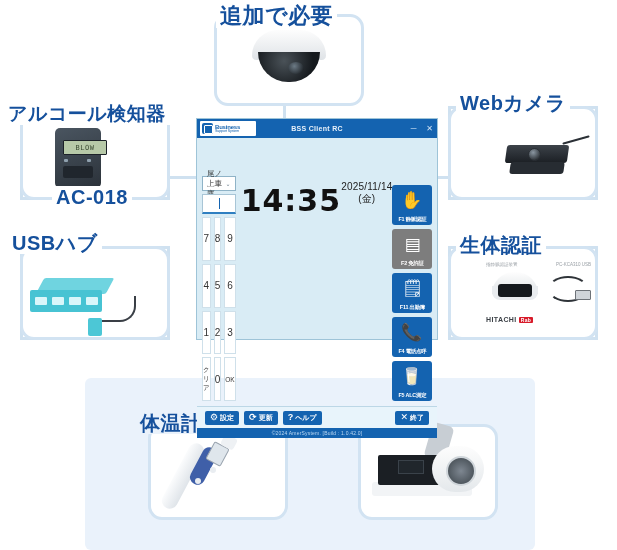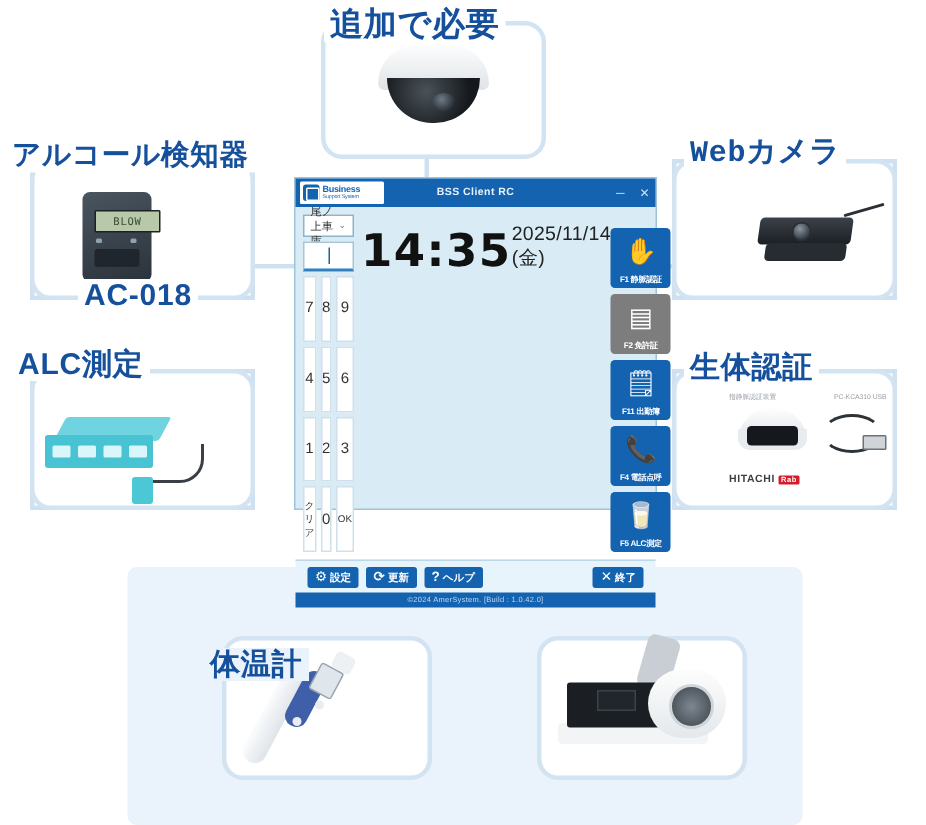--- a/index.html
+++ b/index.html
@@ -35,21 +35,21 @@
   .label {
     position: absolute;
     color: #15509c;
     font-weight: bold;
     letter-spacing: .5px;
     white-space: nowrap;
     background: #ffffff;
     padding: 0 4px;
     line-height: 1.1;
   }
-  .label.onband { background: #eaf2fb; margin-top: 20px; }
+  .label.onband { background: #eaf2fb; }
   .label.l22 { font-size: 22px; }
   .label.l19 { font-size: 19px; }
   .label.l20 { font-size: 20px; }
 
   
   .pill {
     position: absolute; left: 240px; top: 354px;
     width: 152px; height: 46px;
     background: #15509c;
     border-radius: 24px;
@@ -91,21 +91,21 @@
   .app-logo .lg-tx b { font-size: 6px; color: #1463b0; letter-spacing: -.2px; }
   .app-logo .lg-tx i { font-size: 3.6px; color: #1463b0; font-style: normal; letter-spacing: -.1px; }
   .app-title {
     position: absolute; left: 0; right: 0; text-align: center;
     font-size: 7px; color: #e8f1fa; font-weight: bold; letter-spacing: .3px;
   }
   .app-winbtns {
     position: absolute; right: 4px; display: flex; gap: 10px;
     font-size: 8px; color: #cfe2f5;
   }
-  .app-body { flex: 1 1 auto; display: flex; padding: 5px; gap: 5px; }
+  .app-body { flex: 1 1 auto; display: flex; padding: 5px; gap: 5px; margin-top: 33px; }
   .app-left { width: 92px; display: flex; flex-direction: column; gap: 3px; }
 
   .garage-select {
     height: 15px; background: #fff; border: 1px solid #8fb3c7;
     font-size: 7.5px; color: #2a2a2a; padding: 0 4px;
     display: flex; align-items: center; justify-content: space-between;
   }
   .garage-select .caret { font-size: 6px; color: #6b7f8c; }
   .pin-display {
     height: 20px; background: #fff; border: 1px solid #a8c5d6;
@@ -122,21 +122,21 @@
     background: #fff; border: 1px solid #cfe0ea;
     display: flex; align-items: center; justify-content: center;
     font-size: 10px; color: #333;
   }
   .key.small { font-size: 6.5px; }
 
   .app-right { flex: 1 1 auto; display: flex; flex-direction: row; }
   .clock { font-size: 30px; color: #111; font-weight: bold;
            text-align: center; line-height: 1; letter-spacing: 1px;
            margin-top: 10px; font-family: "DejaVu Sans", sans-serif; }
-  .date  { font-size: 13px; color: #222; margin-top: 5px; letter-spacing: .2px;}
+  .date  { font-size: 10px; color: #222; text-align: center; margin-top: 5px; letter-spacing: .2px;}
   .fnbtns { display: flex; flex-wrap: wrap; gap: 4px; margin-top: 9px; }
   .fnbtn {
     width: 40px; height: 40px; border-radius: 3px;
     background: #1463b0; color: #fff;
     display: flex; flex-direction: column; align-items: center;
     justify-content: flex-end; padding-bottom: 2px;
   }
   .fnbtn.grey { background: #7d7d7d; }
   .fnbtn .gl { font-size: 17px; line-height: 1; flex: 1 1 auto;
                display: flex; align-items: center; }
@@ -336,24 +336,24 @@
   <div class="th-btn" style="left:210px; top:467px;"></div>
 
   <div class="bp-arm"></div>
   <div class="bp-base"></div>
   <div class="bp-panel"></div>
   <div class="bp-screen"></div>
   <div class="bp-cuff"></div>
   <div class="bp-hole"></div>
 
   <div class="label l22" style="left:216px; top:4px;">追加で必要</div>
-  <div class="label l19" style="left:4px;   top:94px;">アルコール検知器</div>
+  <div class="label l19" style="left:4px;   top:104px;">アルコール検知器</div>
   <div class="label l20" style="left:52px; top:186px;">AC-018</div>
-  <div class="label l20" style="left:8px;   top:232px;">ALC測定</div>
-  <div class="label l20" style="left:456px; top:92px;font-family:Liberation Mono, monospace;">Webカメラ</div>
+  <div class="label l20" style="left:8px;   top:232px;">USBハブ</div>
+  <div class="label l20" style="left:456px; top:92px;">Webカメラ</div>
   <div class="label l20" style="left:456px; top:234px;">生体認証</div>
   <div class="label l20 onband" style="left:136px; top:412px;">体温計</div>
 
 
   <div class="app">
 
     <div class="app-titlebar">
       <div class="app-logo">
         <div class="lg-sq"></div>
         <div class="lg-tx">

